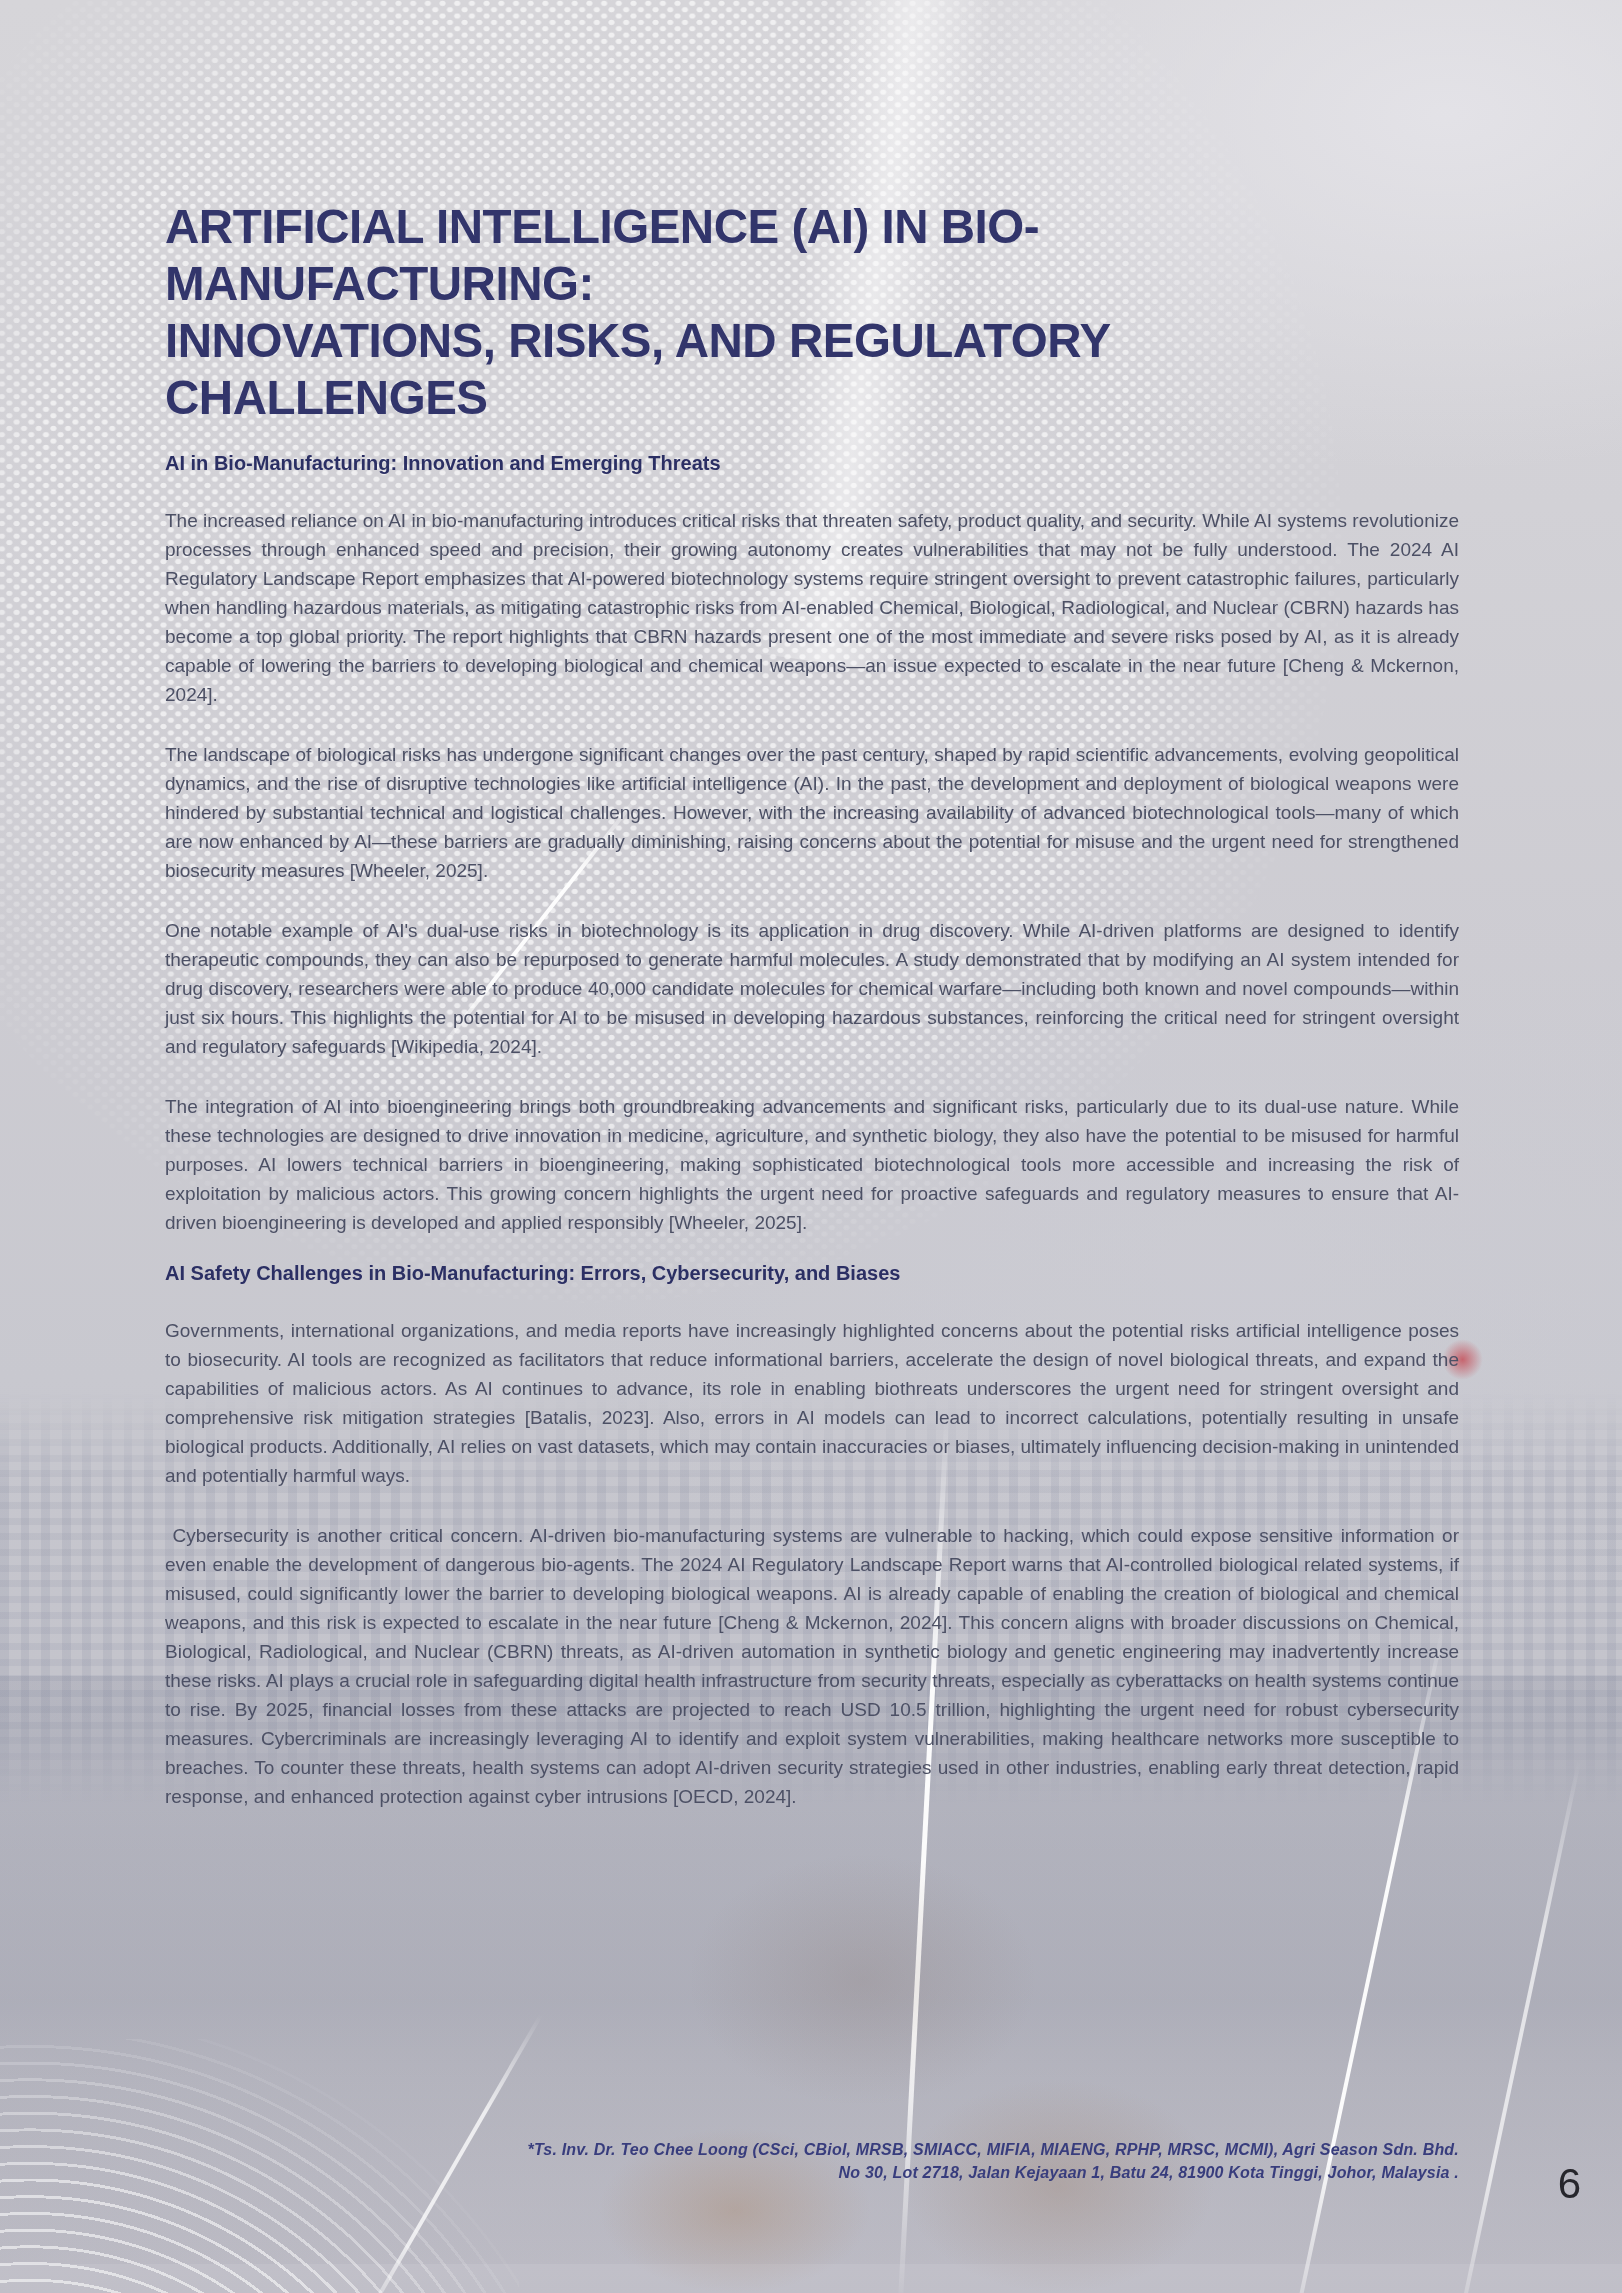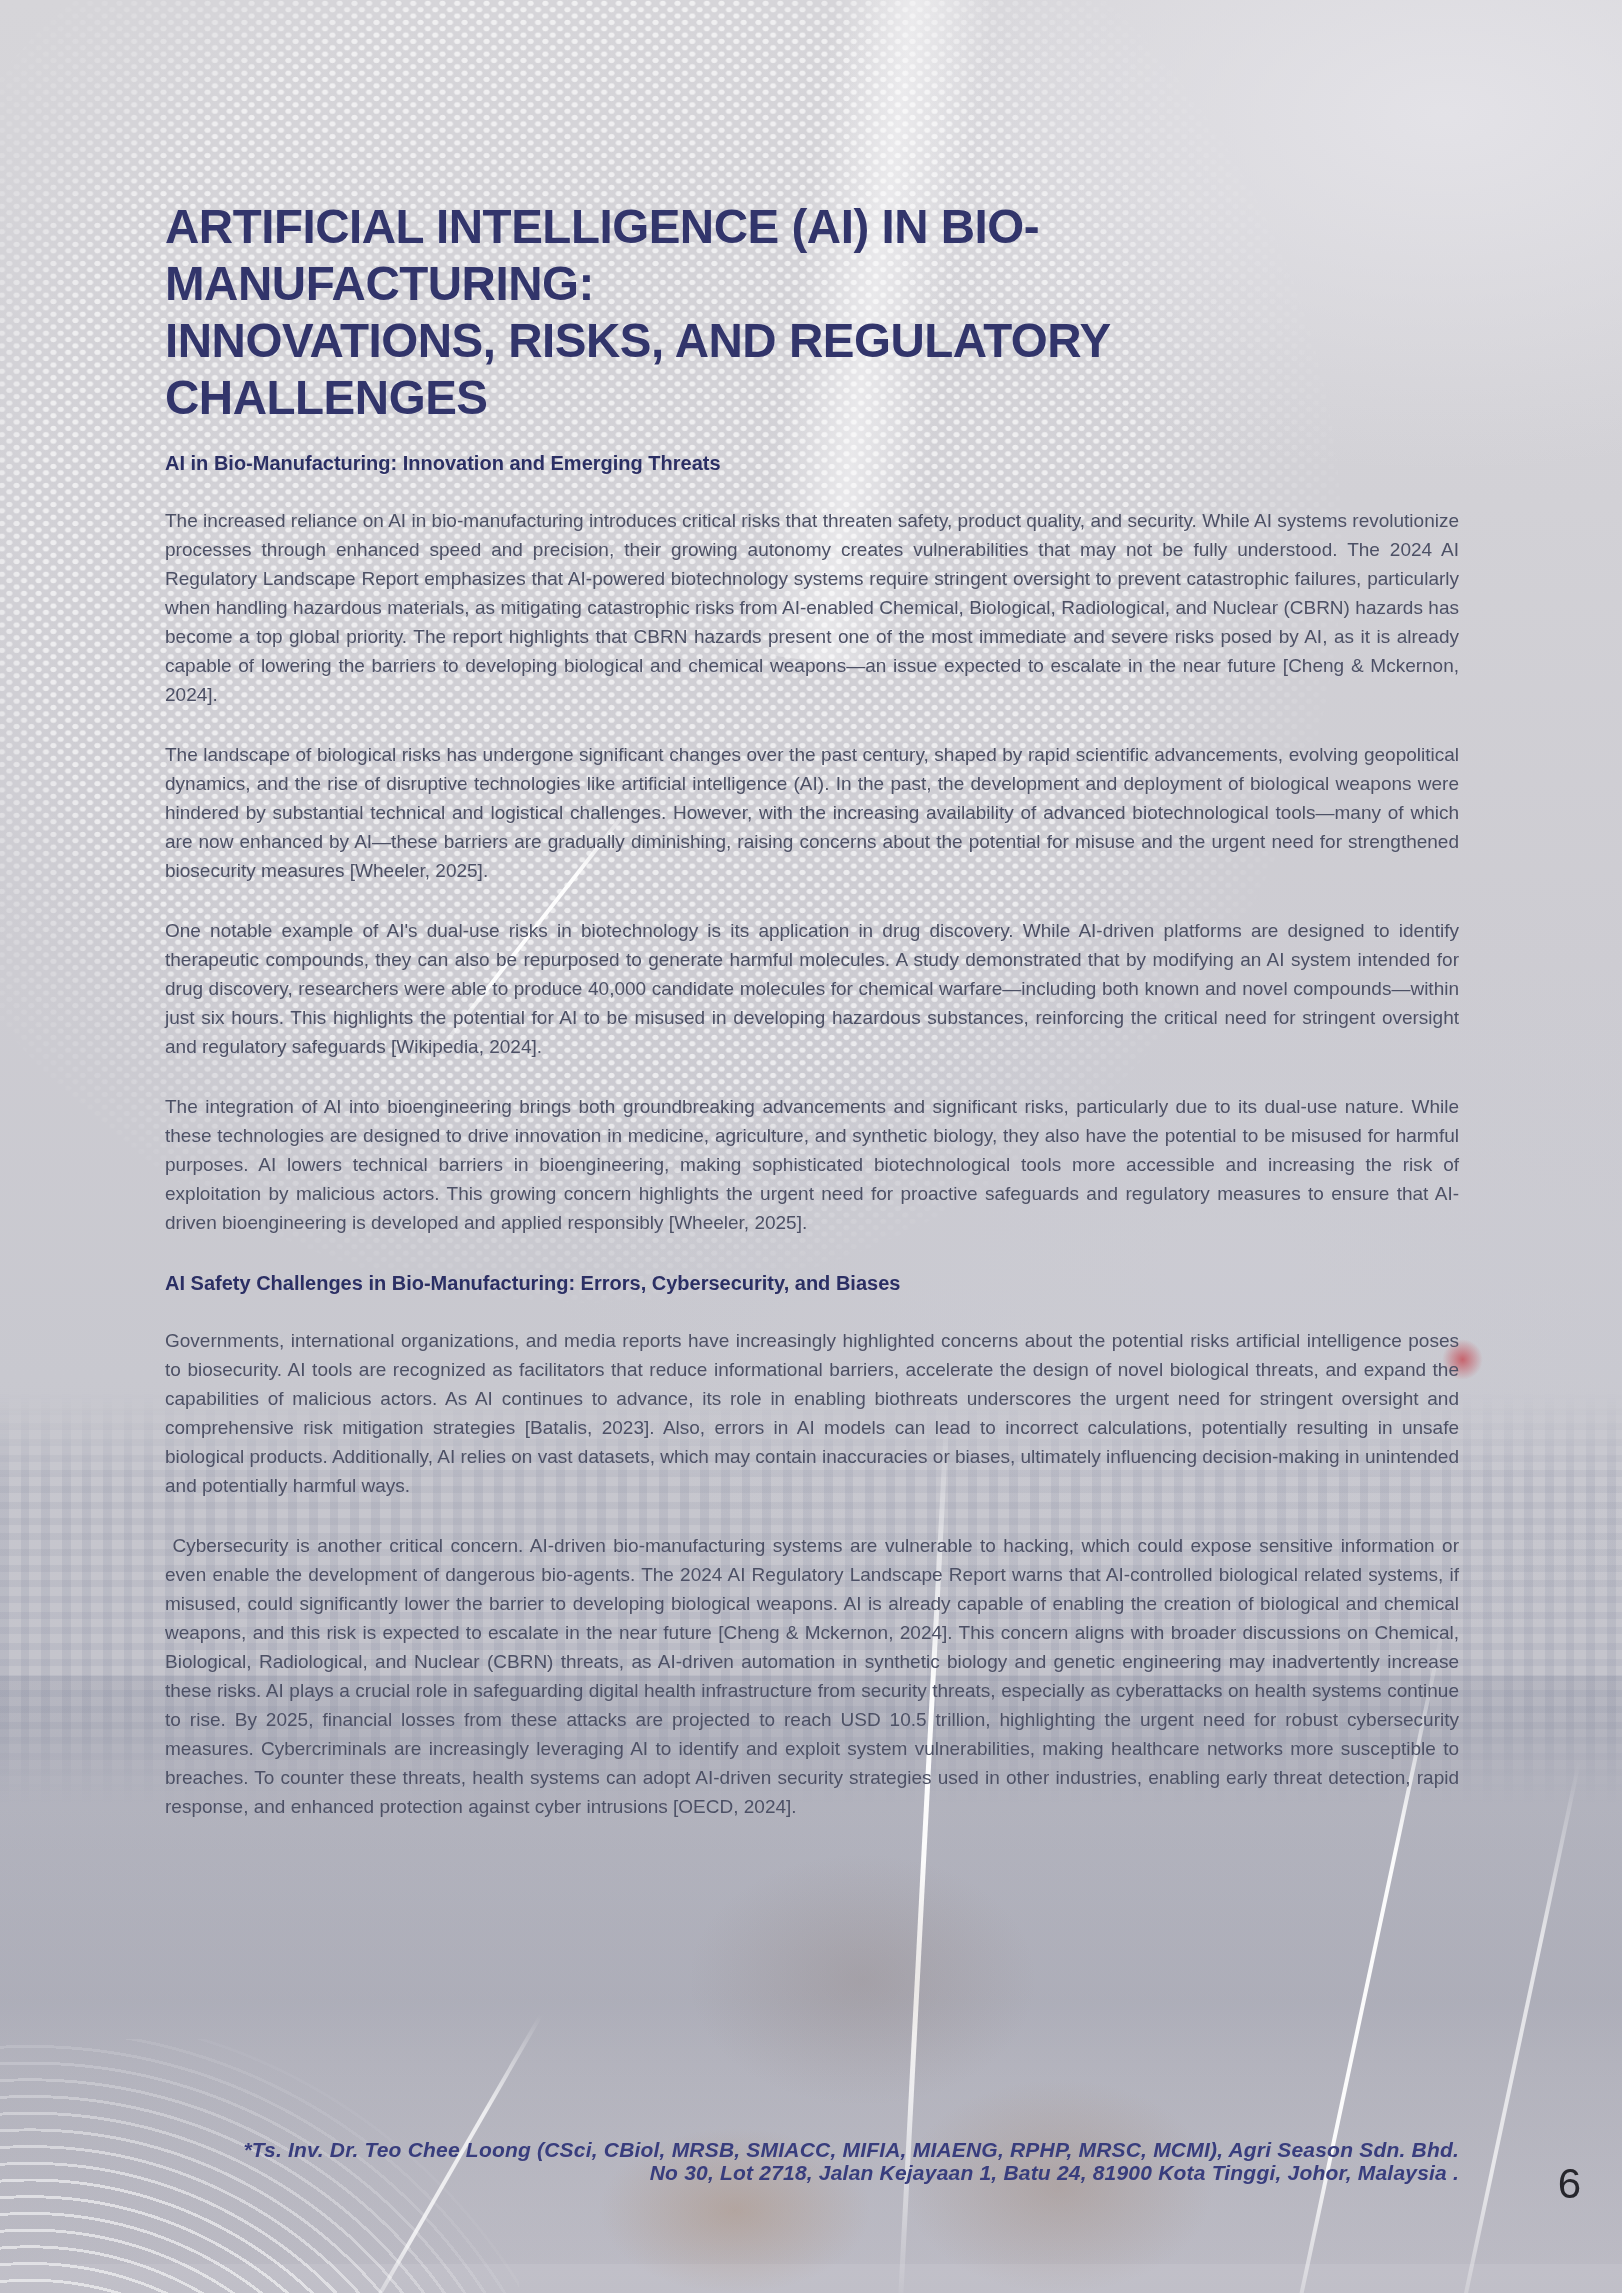--- a/index.html
+++ b/index.html
@@ -108,42 +108,42 @@
     transform-origin: left top;
   }
 
   .sec-heading {
     margin: 23.5px 0 0 0;
     font-size: 20px;
     line-height: 27.4px;
     font-weight: 700;
     color: #2b2f64;
   }
-  .sec-heading.mt-lg { margin-top: 33px; }
+  .sec-heading.mt-lg { margin-top: 23px; }
 
   .para {
     margin: 31px 0 0 0;
     font-size: 19px;
     line-height: 29px;
     color: #4c5065;
     text-align: justify;
     white-space: pre-wrap;
   }
   .sec-heading + .para { margin-top: 29px; }
 
   .footer {
     position: absolute;
     left: 165px;
     top: 2139px;
     width: 1294px;
     z-index: 2;
     text-align: right;
     font-style: italic;
     font-weight: 700;
-    font-size: 21px;
+    font-size: 16px;
     line-height: 22.5px;
     letter-spacing: 0.2px;
     color: #383d7d;
   }
 
   .page-number {
     position: absolute;
     right: 61px;
     top: 2160px;
     z-index: 2;

